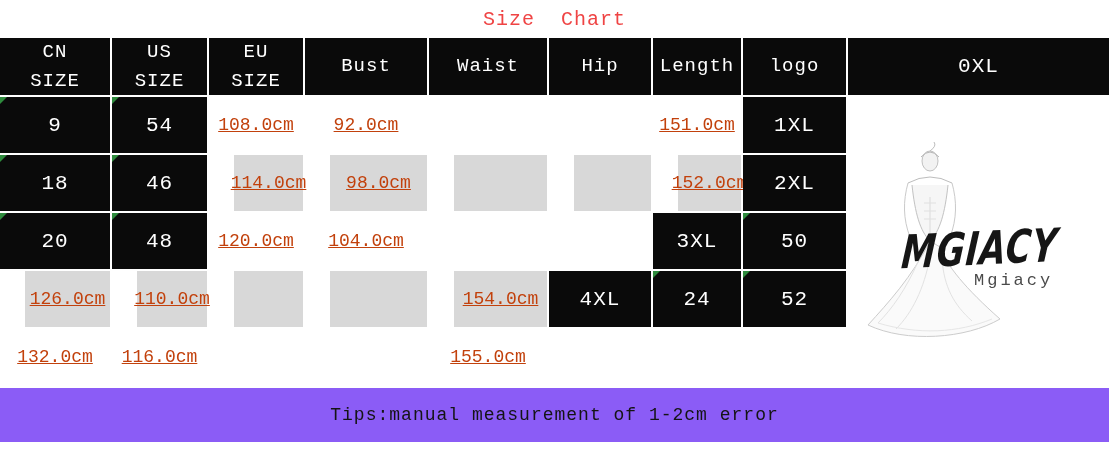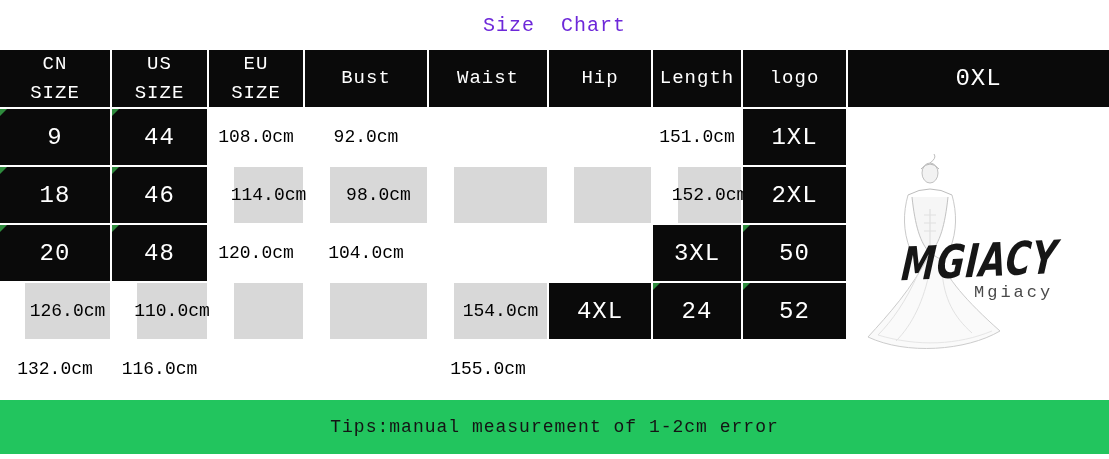--- a/index.html
+++ b/index.html
@@ -4,41 +4,41 @@
 <style>
   html,body { margin:0; padding:0; }
   body {
     width:1109px; height:459px; background:#ffffff; overflow:hidden;
     font-family:"Liberation Mono","DejaVu Sans Mono",monospace;
     color:#111;
   }
   .wrap { position:relative; width:1109px; height:459px; }
 
   .title {
-    height:50px; display:flex; align-items:center; justify-content:center;
-    font-size:20px; letter-spacing:1px; white-space:pre; color:#6d28d9;
+    height:38px; display:flex; align-items:center; justify-content:center;
+    font-size:20px; letter-spacing:1px; white-space:pre; color:#ef4444;
   }
 
   .grid {
     display:grid;
     grid-template-columns:110px 95px 94px 122px 118px 102px 88px 103px 1fr;
     grid-template-rows:57px repeat(5,56px);
     gap:2px;
     width:1109px; background:#ffffff;
   }
   .cell {
     position:relative; display:flex; align-items:center; justify-content:center;
-    font-size:24px; letter-spacing:1px;
+    font-size:21px; letter-spacing:1px;
   }
   .hdr {
     background:#0a0a0a; color:#fff; font-size:19px; letter-spacing:1px;
     text-align:center; white-space:pre-line; line-height:1.5;
   }
   .blk { background:#0a0a0a; color:#fff; }
-  .meas { font-size:18px; letter-spacing:0; color:#000000; }
+  .meas { font-size:18px; letter-spacing:0; color:#c2410c;text-decoration:underline; }
   .gray { background:#d8d8d8;margin-left:25px; }
   .tri::before {
     content:""; position:absolute; top:0; left:0; width:0; height:0;
     border-top:7px solid #2e8b3d; border-right:7px solid transparent;
   }
 
   .logo-cell {
     grid-column:9; grid-row:2/7; position:relative; background:#ffffff; overflow:hidden;
   }
   .sketch { position:absolute; left:0; top:0; }
@@ -48,21 +48,21 @@
     font-weight:bold; font-style:italic; font-size:46px; color:#161616;
     letter-spacing:1px; white-space:nowrap;
     transform:scale(0.75,1) rotate(-2deg) skewX(-8deg); transform-origin:left top;
   }
   .subbrand {
     position:absolute; left:126px; top:174px;
     font-size:17px; letter-spacing:3px; color:#4a4a4a; white-space:nowrap;
   }
 
   .tips {
-    height:54px; margin-top:3px; background:#22c55e;
+    height:54px; margin-top:3px; background:#8b5cf6;
     display:flex; align-items:center; justify-content:center;
     font-size:18px; letter-spacing:1px; color:#141414;
   }
 </style>
 </head>
 <body>
 
 <div class="wrap">
 
   <div class="title">Size  Chart</div>
@@ -99,21 +99,21 @@
           <path d="M94,162 C96,190 106,208 124,224" stroke="#e2e2e2"></path>
           <path d="M30,226 C70,238 110,236 144,222" stroke="#e6e6e6"></path>
         </g>
       </svg>
       <div class="brand">MGIACY</div>
       <div class="subbrand">Mgiacy</div>
     </div>
 
     <div class="cell blk">0XL</div>
     <div class="cell blk tri">9</div>
-    <div class="cell blk tri">44</div>
+    <div class="cell blk tri">54</div>
     <div class="cell meas">108.0cm</div>
     <div class="cell meas">92.0cm</div>
     <div class="cell meas"></div>
     <div class="cell meas"></div>
     <div class="cell meas">151.0cm</div>
 
     <div class="cell blk">1XL</div>
     <div class="cell blk tri">18</div>
     <div class="cell blk tri">46</div>
     <div class="cell meas gray">114.0cm</div>

